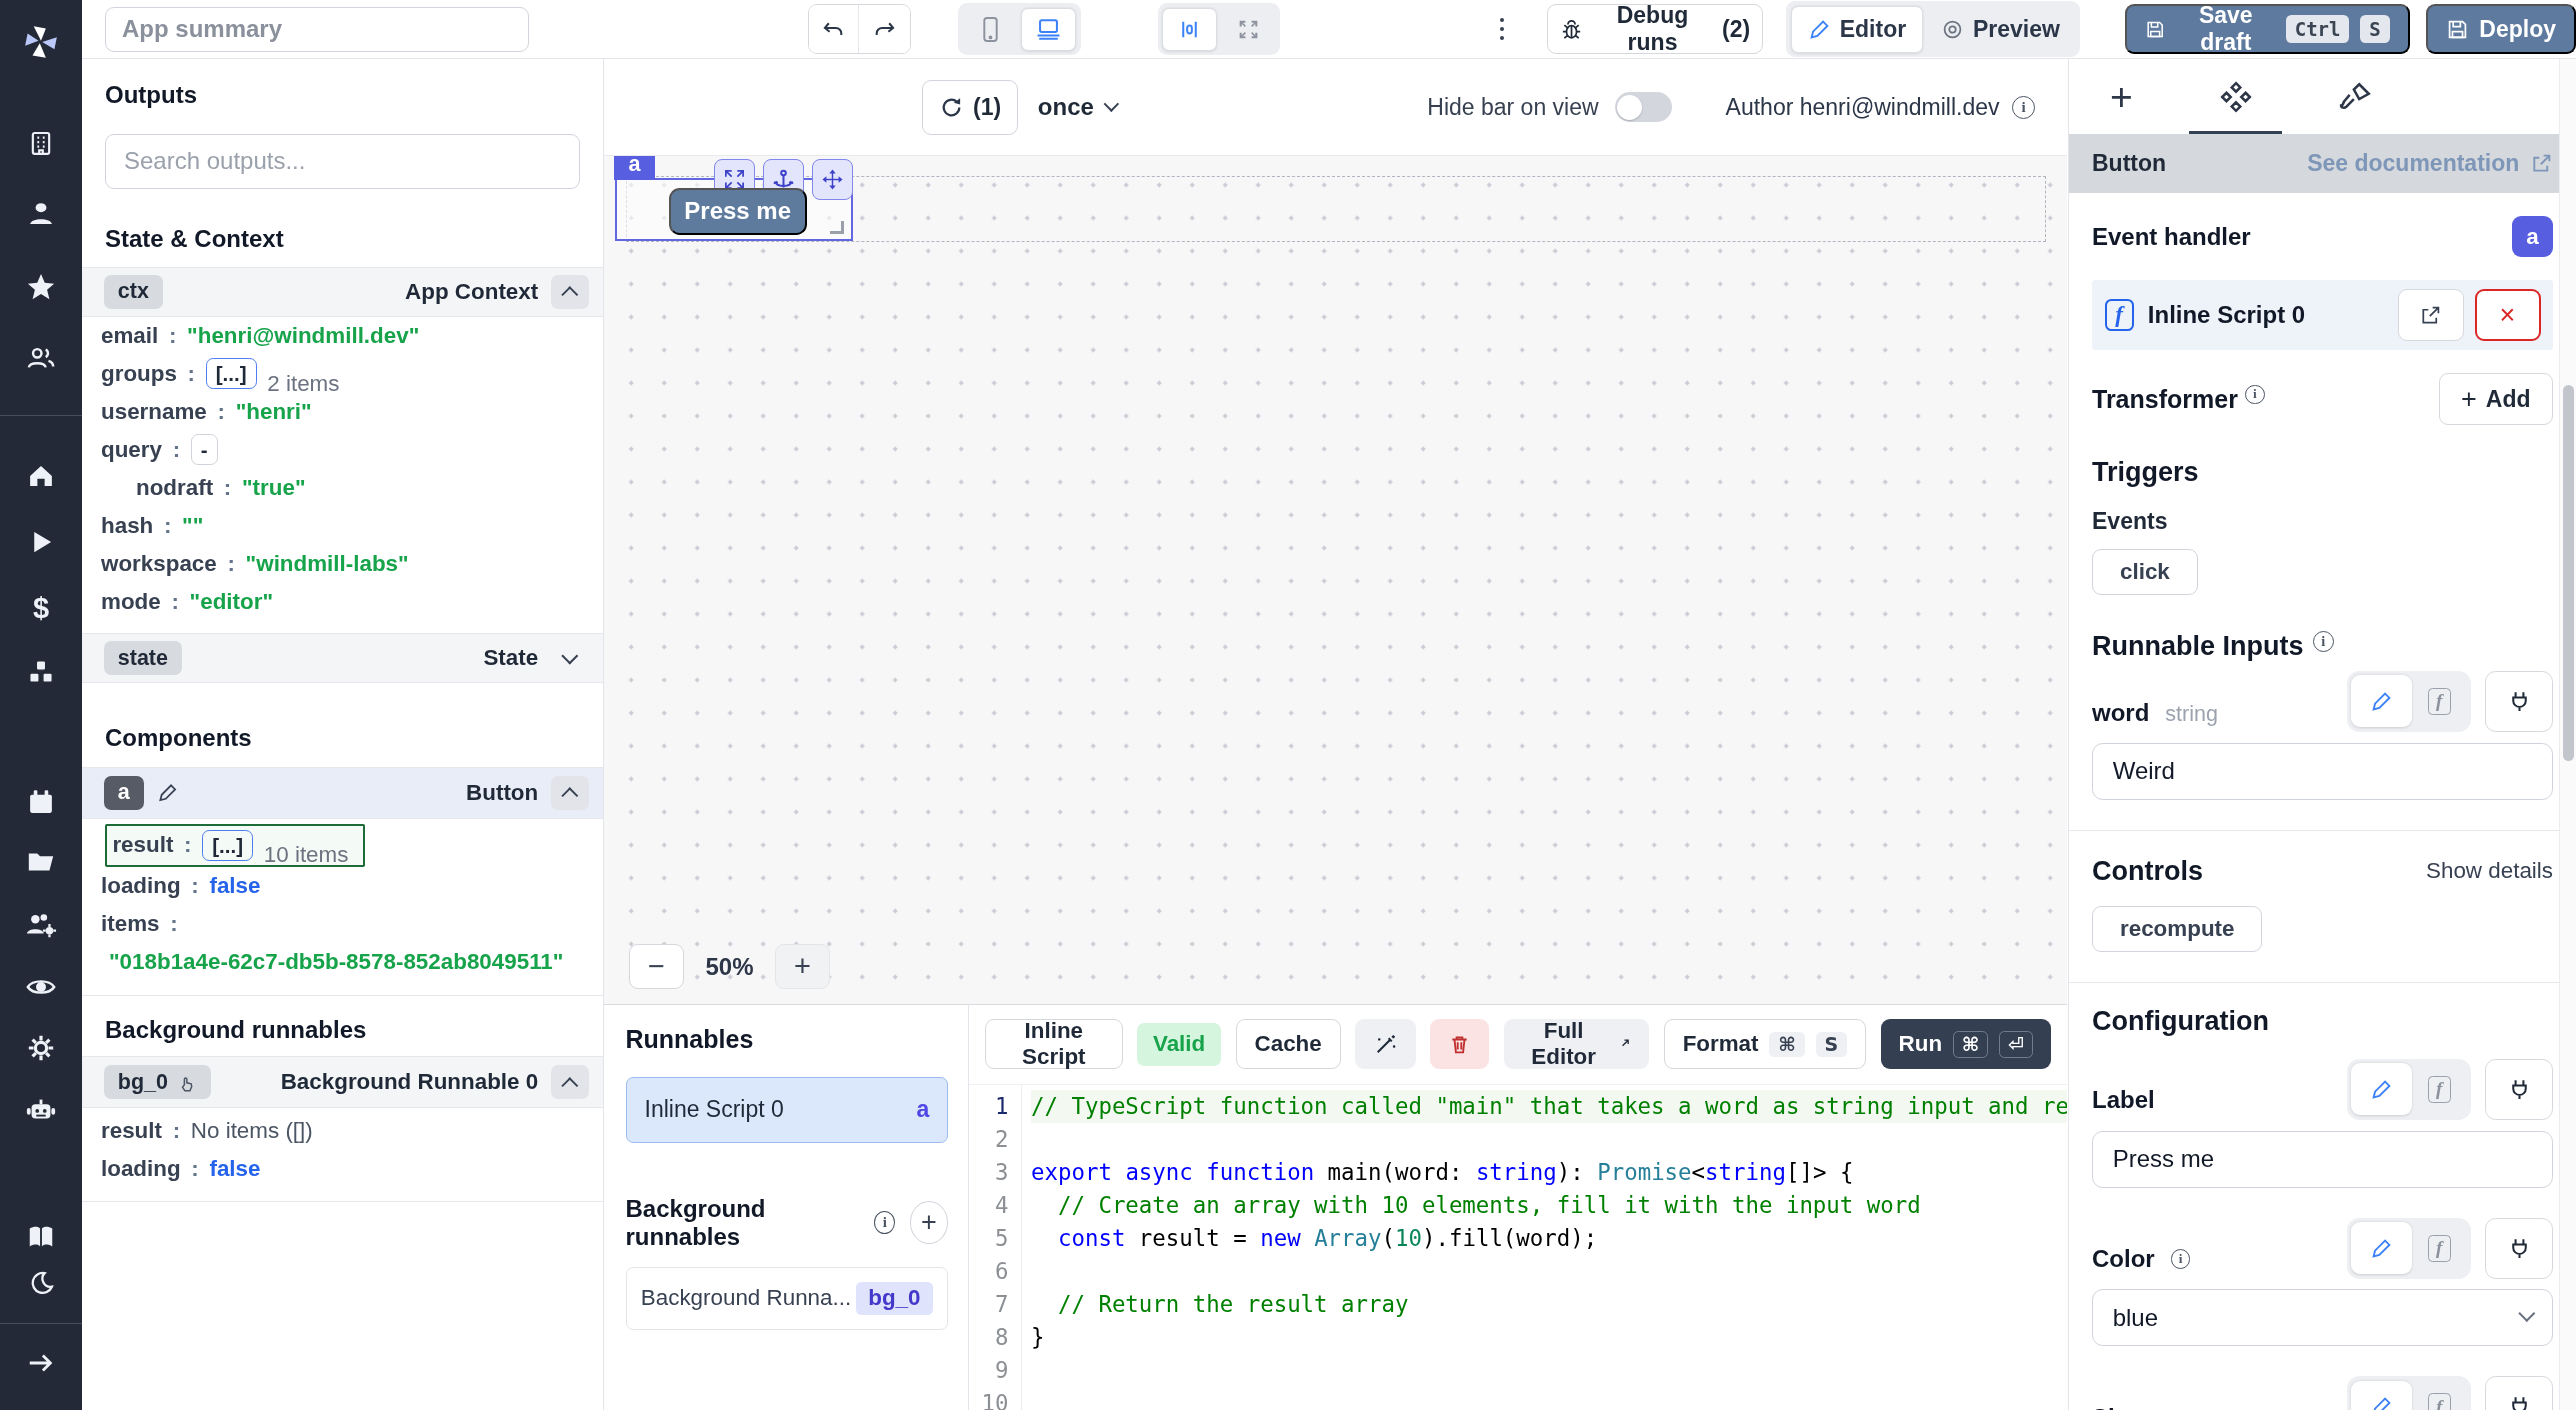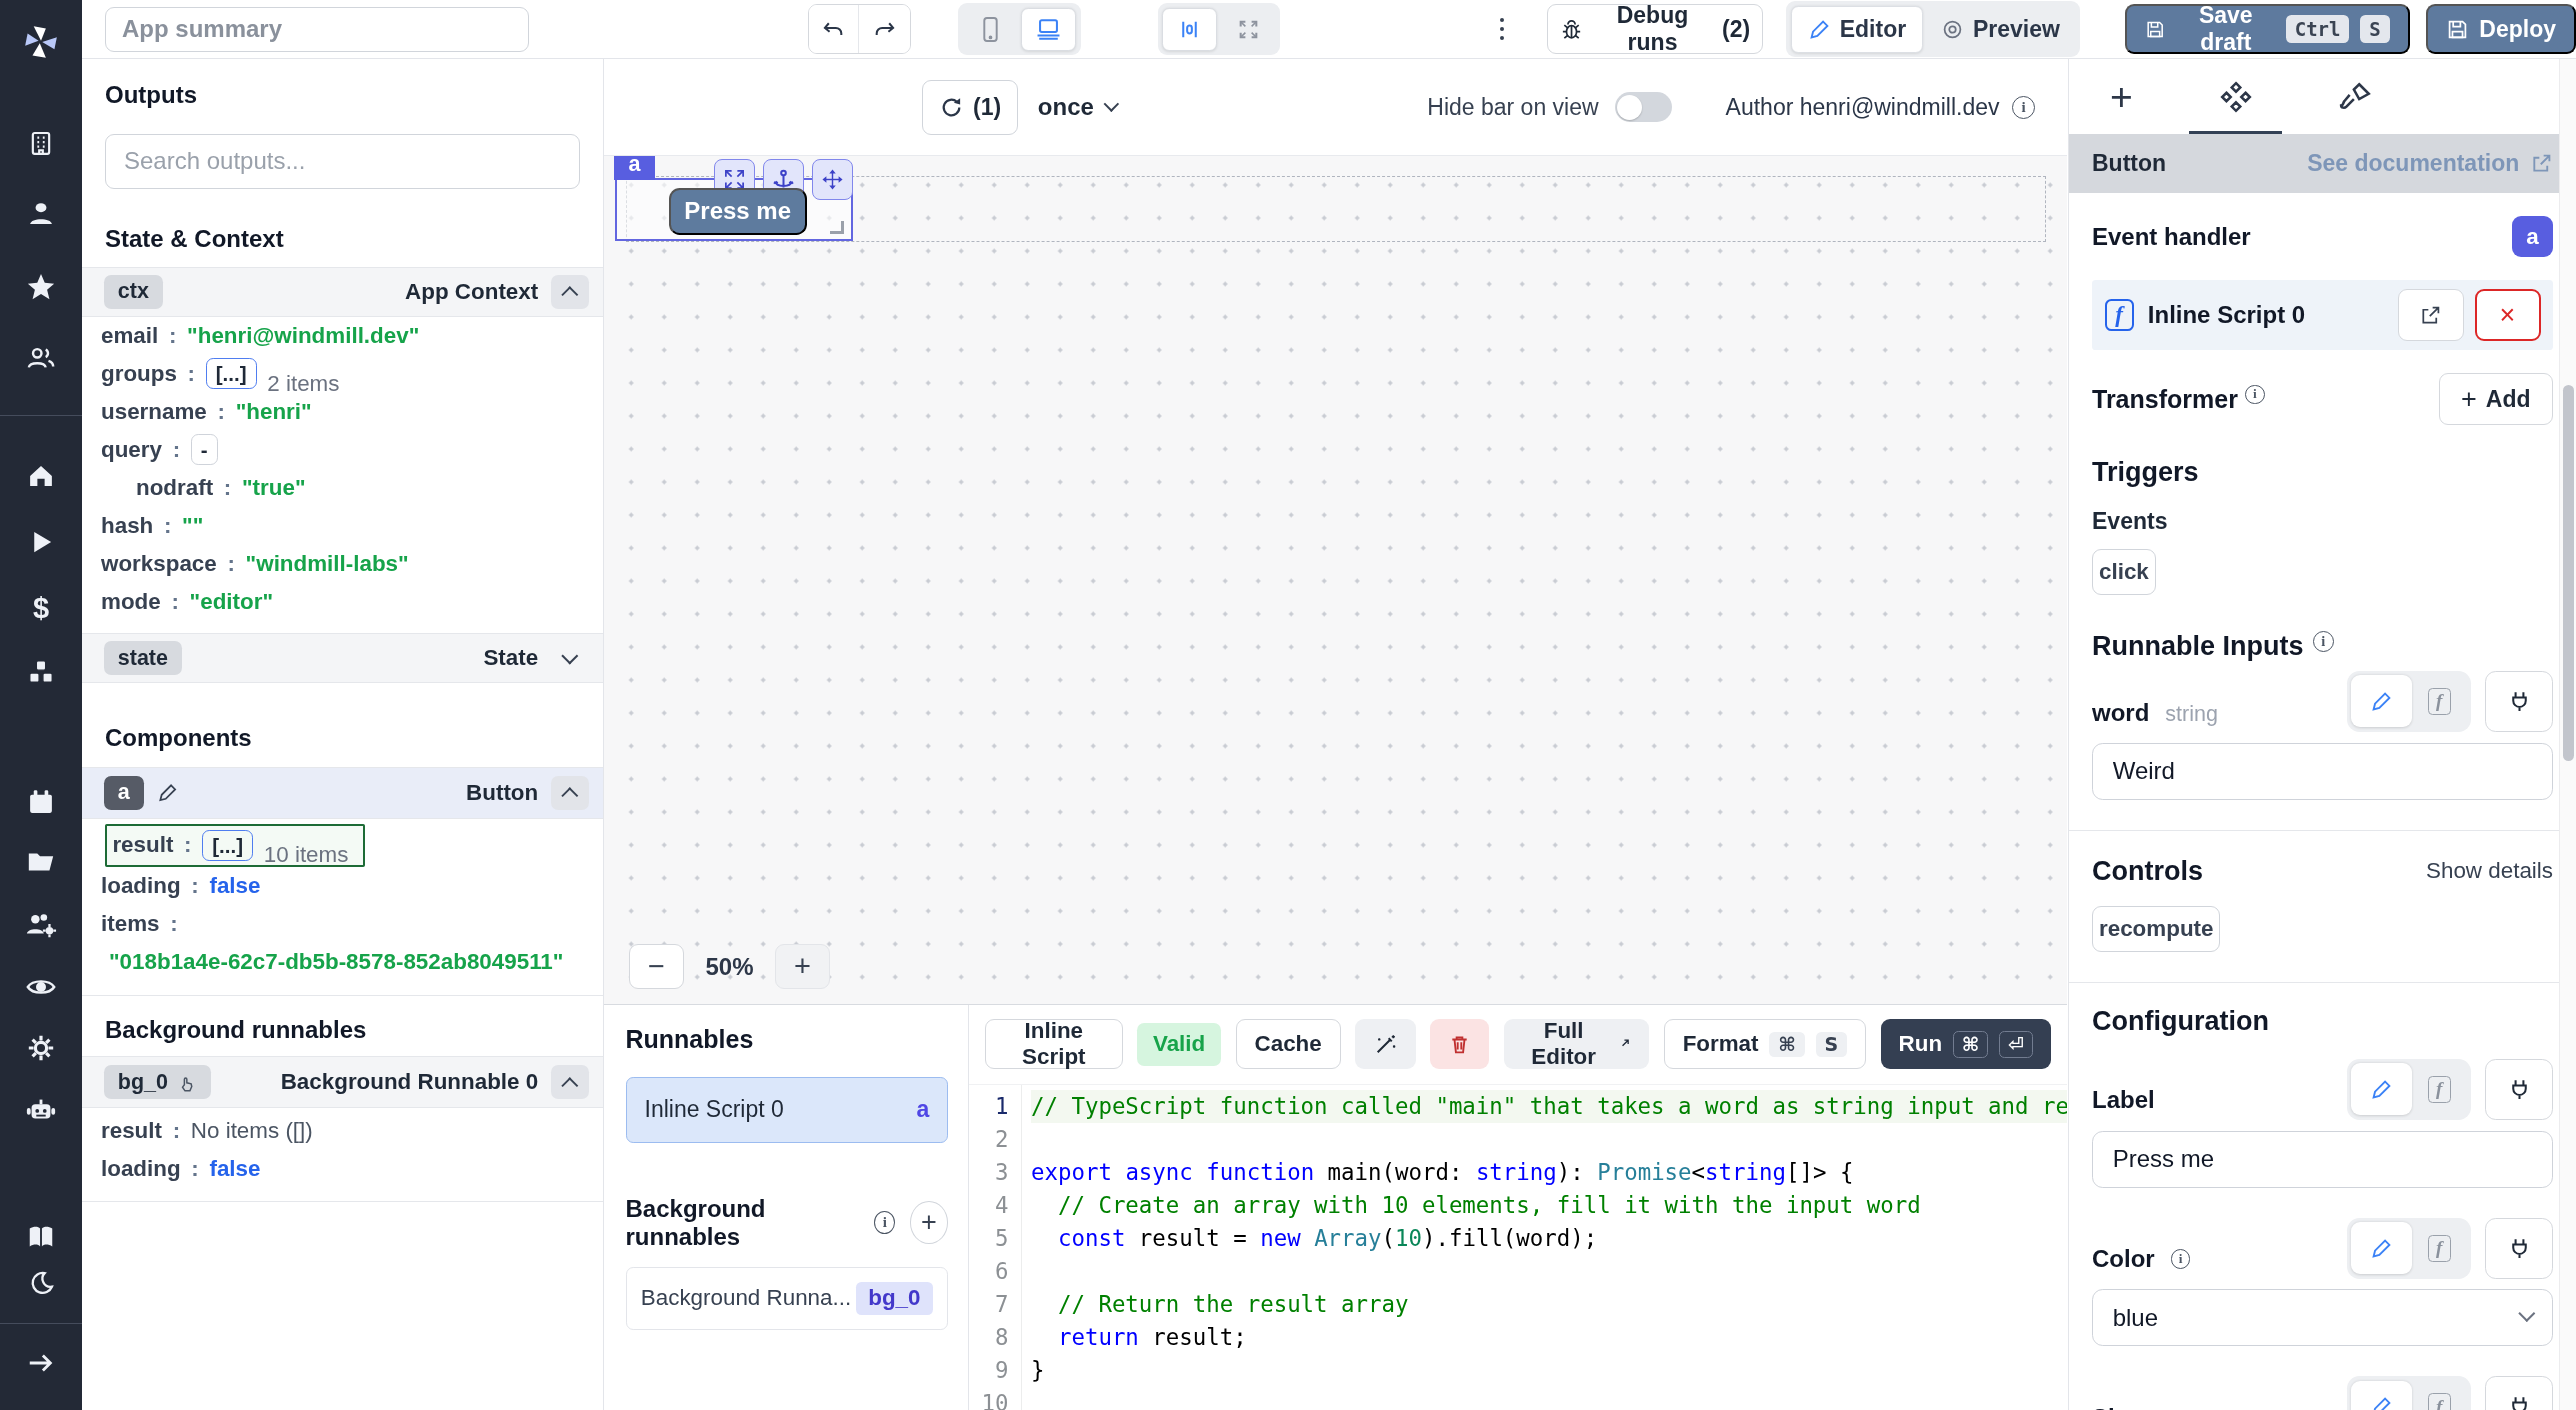--- a/index.html
+++ b/index.html
@@ -159,21 +159,21 @@
   .sqbtn { width:66px; height:52px; border-radius:9px; background:#fff; border:1.3px solid #d5d8dd;
     display:flex; align-items:center; justify-content:center; color:#374151; cursor:pointer;}
   .xbtn { border:2.2px solid #dc2626; color:#dc2626; font-size:27px; font-weight:500; background:#fff;}
   .trrow { margin-top:23px; display:flex; align-items:center; justify-content:space-between; }
   .trrow .lab { font-size:25px; font-weight:700; color:#111827; display:flex; align-items:flex-start; gap:7.2px;}
   .addbtn { height:52px; padding:0 21.5px; border:1.3px solid #d5d8dd; border-radius:9px; background:#fff;
     font-size:23px; font-weight:600; color:#1f2937; display:flex; align-items:center; gap:9px; cursor:pointer;}
   .h2 { font-size:27px; font-weight:700; color:#111827; }
   .h3 { font-size:23px; font-weight:600; color:#1f2937; }
   .pill { display:inline-flex; align-items:center; border:1.3px solid #d1d5db; border-radius:9px;
-    padding:9px 6px; font-size:22.4px; font-weight:600; color:#374151; background:#fff; cursor:pointer;}
+    padding:9px 27px; font-size:22.4px; font-weight:600; color:#374151; background:#fff; cursor:pointer;}
   .fieldrow { display:flex; align-items:flex-end; justify-content:space-between; }
   .fl { display:flex; align-items:baseline; gap:16px; padding-bottom:5.4px;}
   .fl .fn { font-size:24px; font-weight:700; color:#111827; }
   .fl .ft { font-size:21.5px; color:#9ca3af; }
   .icongrp { display:flex; align-items:center; gap:14.3px; }
   .seg2 { background:#edeff2; border-radius:12.5px; padding:4.5px; display:flex; align-items:center; }
   .seg2 .segon { width:61px; height:52px; background:#fff; border-radius:9px; box-shadow:0 0.9px 2.7px rgba(0,0,0,.14);
     display:flex; align-items:center; justify-content:center; cursor:pointer;}
   .seg2 .segoff { width:54px; height:52px; display:flex; align-items:center; justify-content:center; cursor:pointer;}
   .ficog { width:23px; height:27px; border:1.8px solid #9aa1ab; border-radius:4.5px; color:#8a919c;
@@ -653,21 +653,20 @@
             <div>10</div>
           </div>
         <div class="codelines" id="codelines">
             <div class="cl hl1"><span class="tk-cm">// TypeScript function called "main" that takes a word as string input and return</span></div>
             <div class="cl">&nbsp;</div>
             <div class="cl"><span class="tk-kw">export</span><span class="tk-pl"> </span><span class="tk-kw">async</span><span class="tk-pl"> </span><span class="tk-kw">function</span><span class="tk-pl"> main(word: </span><span class="tk-kw">string</span><span class="tk-pl">): </span><span class="tk-ty">Promise</span><span class="tk-pl">&lt;</span><span class="tk-kw">string</span><span class="tk-pl">[]&gt; {</span></div>
             <div class="cl"><span class="tk-cm">  // Create an array with 10 elements, fill it with the input word</span></div>
             <div class="cl"><span class="tk-pl">  </span><span class="tk-kw">const</span><span class="tk-pl"> result = </span><span class="tk-kw">new</span><span class="tk-pl"> </span><span class="tk-ty">Array</span><span class="tk-pl">(</span><span class="tk-num">10</span><span class="tk-pl">).fill(word);</span></div>
             <div class="cl">&nbsp;</div>
             <div class="cl"><span class="tk-cm">  // Return the result array</span></div>
-            <div class="cl"><span class="tk-pl">  </span><span class="tk-kw">return</span><span class="tk-pl"> result;</span></div>
             <div class="cl"><span class="tk-pl">}</span></div>
             <div class="cl">&nbsp;</div>
           </div>
       </div>
     </div>
   </section>
 </main>
 
 <aside class="rpanel">
   <div class="rtabs">

